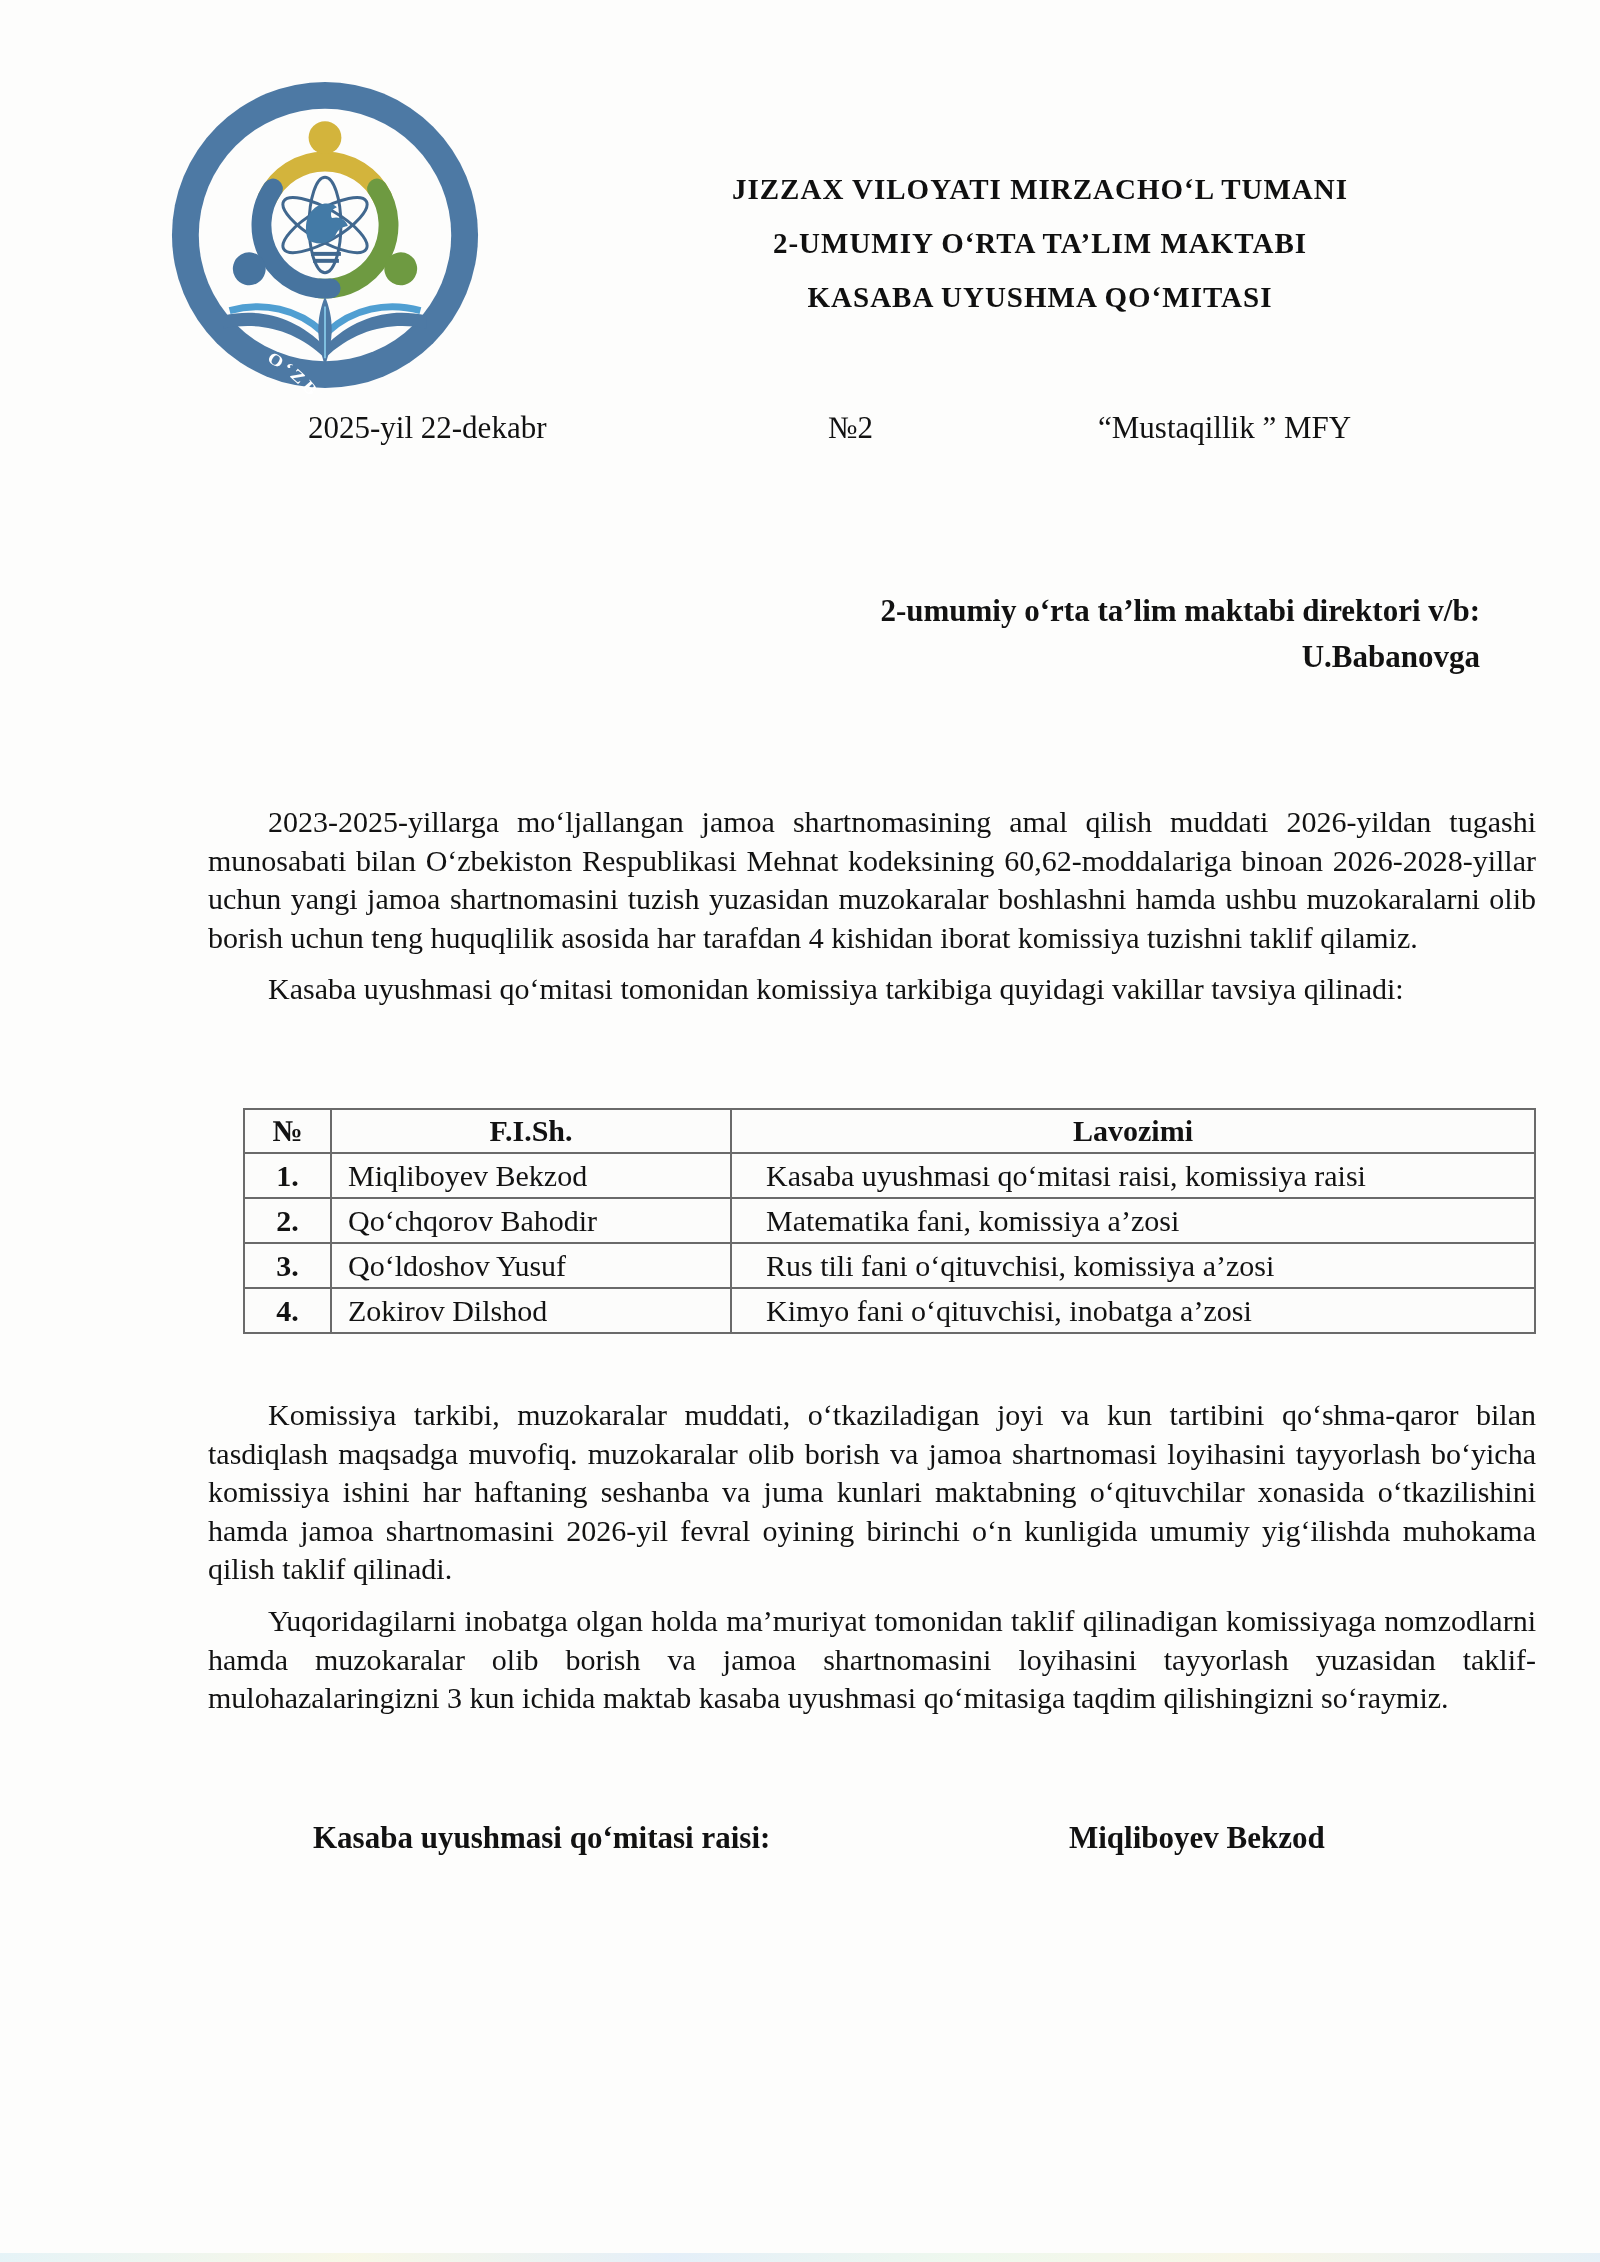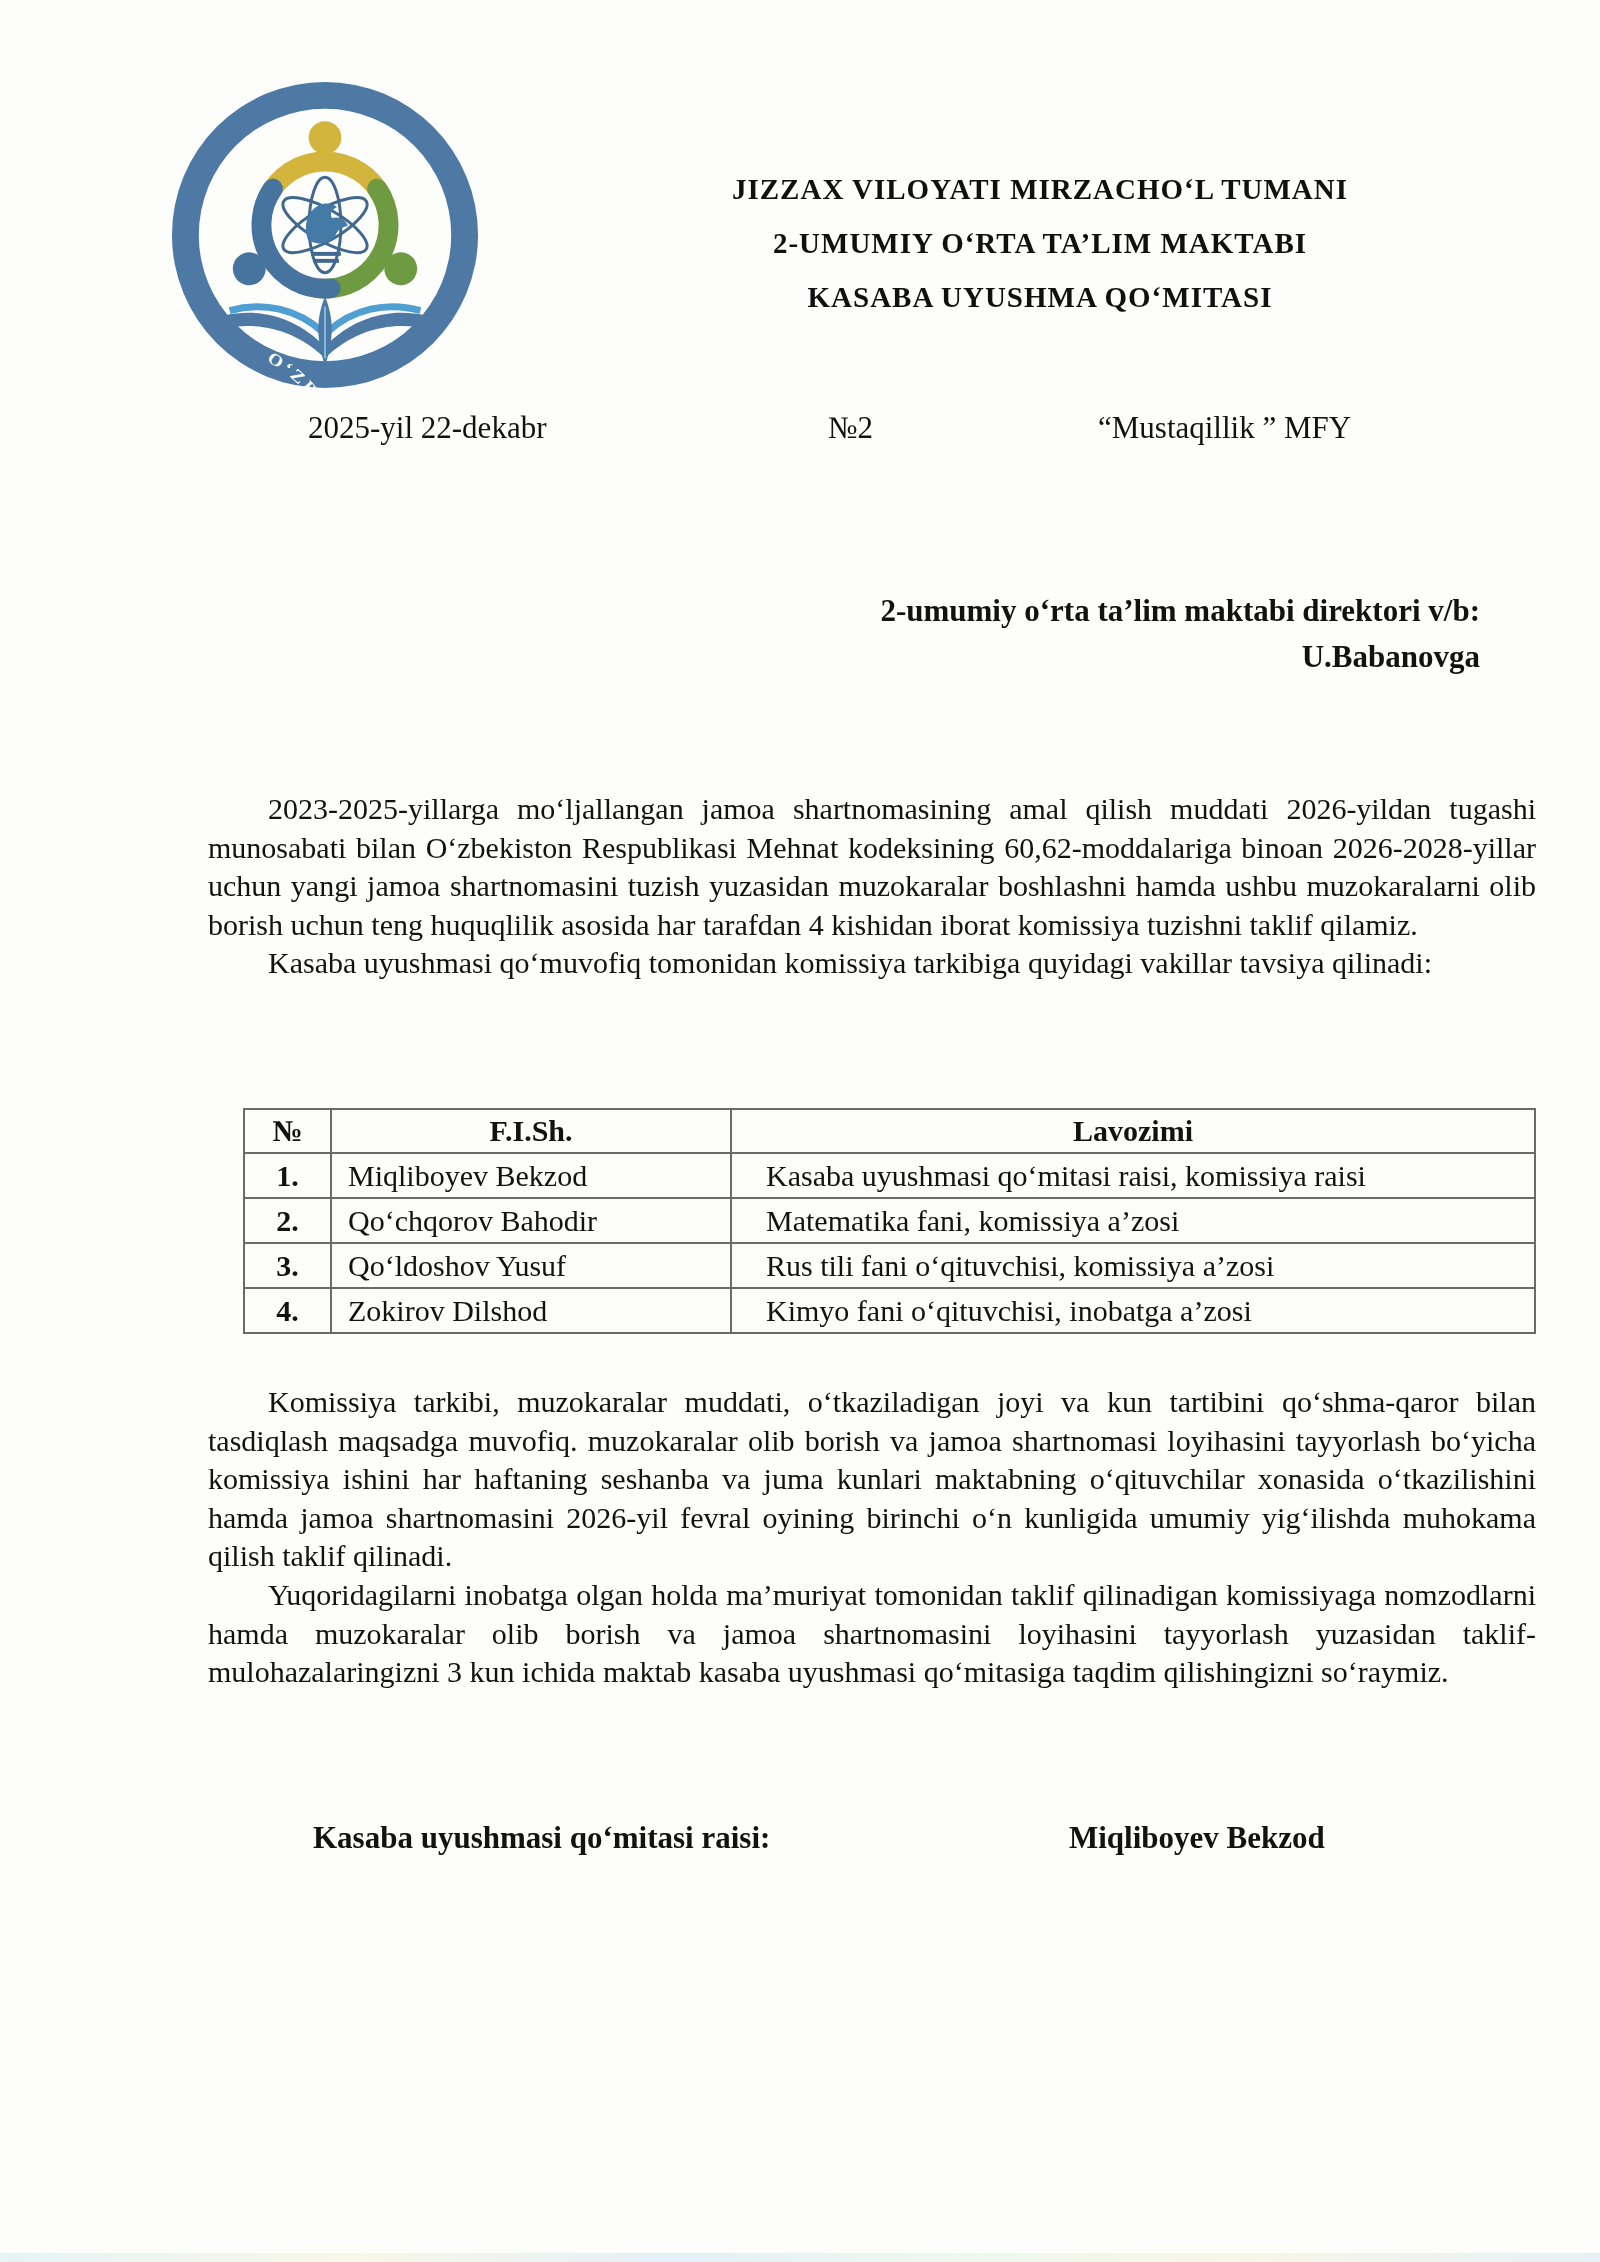--- a/index.html
+++ b/index.html
@@ -27,21 +27,21 @@
   .meta-date  { position:absolute; left:308px; }
   .meta-num   { position:absolute; left:828px; }
   .meta-place { position:absolute; left:1098px; }
   
   .addressee {
     position:absolute; top:588px; right:120px; width:900px;
     text-align:right; font-weight:bold; font-size:31px; line-height:46px;
   }
   
   .body-block { position:absolute; left:208px; width:1328px; font-size:30px; line-height:38.6px; }
-  .body-block p { text-align:justify; text-indent:60px; }
+  .body-block p { text-align:justify; text-indent:60px;margin-top:13px; }
   .body1 { top:790px; }
   .body2 { top:1383px; }
   
   .doc-table {
     position:absolute; left:243px; top:1108px; width:1293px;
     border-collapse:collapse; font-size:30px;
   }
   .doc-table th, .doc-table td { border:2px solid #6a6a6a; background:#fcfcfb; }
   .doc-table th { height:44px; text-align:center; font-weight:bold; }
   .doc-table td { height:45px; }
@@ -129,21 +129,21 @@
     <span class="meta-place">“Mustaqillik ” MFY</span>
   </div>
 
   <div class="addressee">
     <div>2-umumiy o‘rta ta’lim maktabi direktori v/b:</div>
     <div>U.Babanovga</div>
   </div>
 
   <div class="body-block body1">
     <p>2023-2025-yillarga mo‘ljallangan jamoa shartnomasining amal qilish muddati 2026-yildan tugashi munosabati bilan O‘zbekiston Respublikasi Mehnat kodeksining 60,62-moddalariga binoan 2026-2028-yillar uchun yangi jamoa shartnomasini tuzish yuzasidan muzokaralar boshlashni hamda ushbu muzokaralarni olib borish uchun teng huquqlilik asosida har tarafdan  4 kishidan iborat komissiya tuzishni taklif qilamiz.</p>
-    <p>Kasaba uyushmasi qo‘muvofiq tomonidan komissiya tarkibiga quyidagi vakillar tavsiya qilinadi:</p>
+    <p>Kasaba uyushmasi qo‘mitasi tomonidan komissiya tarkibiga quyidagi vakillar tavsiya qilinadi:</p>
   </div>
 
   <table class="doc-table">
     <colgroup>
         <col class="col-num">
         <col class="col-name">
         <col>
       </colgroup>
     <thead>
       <tr>

